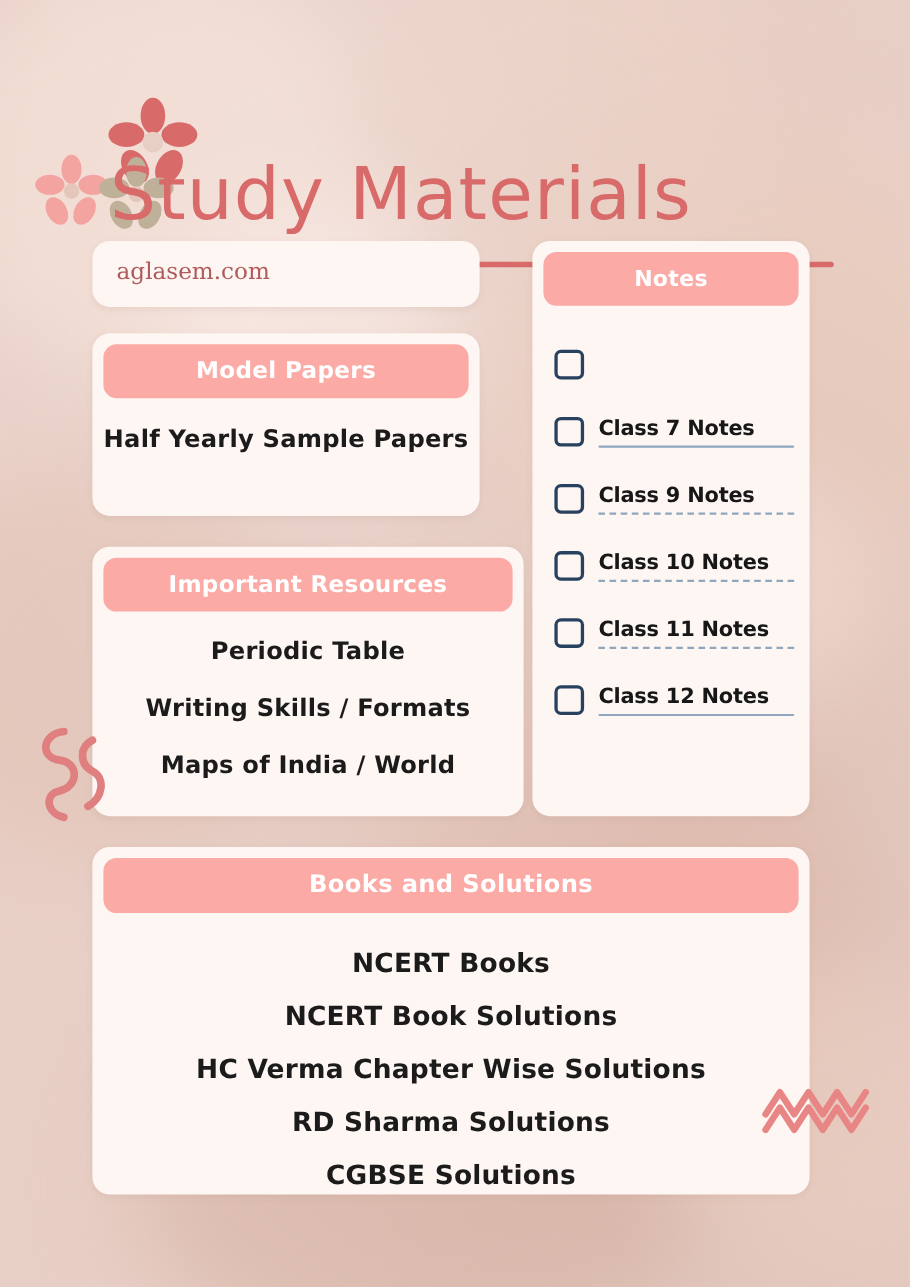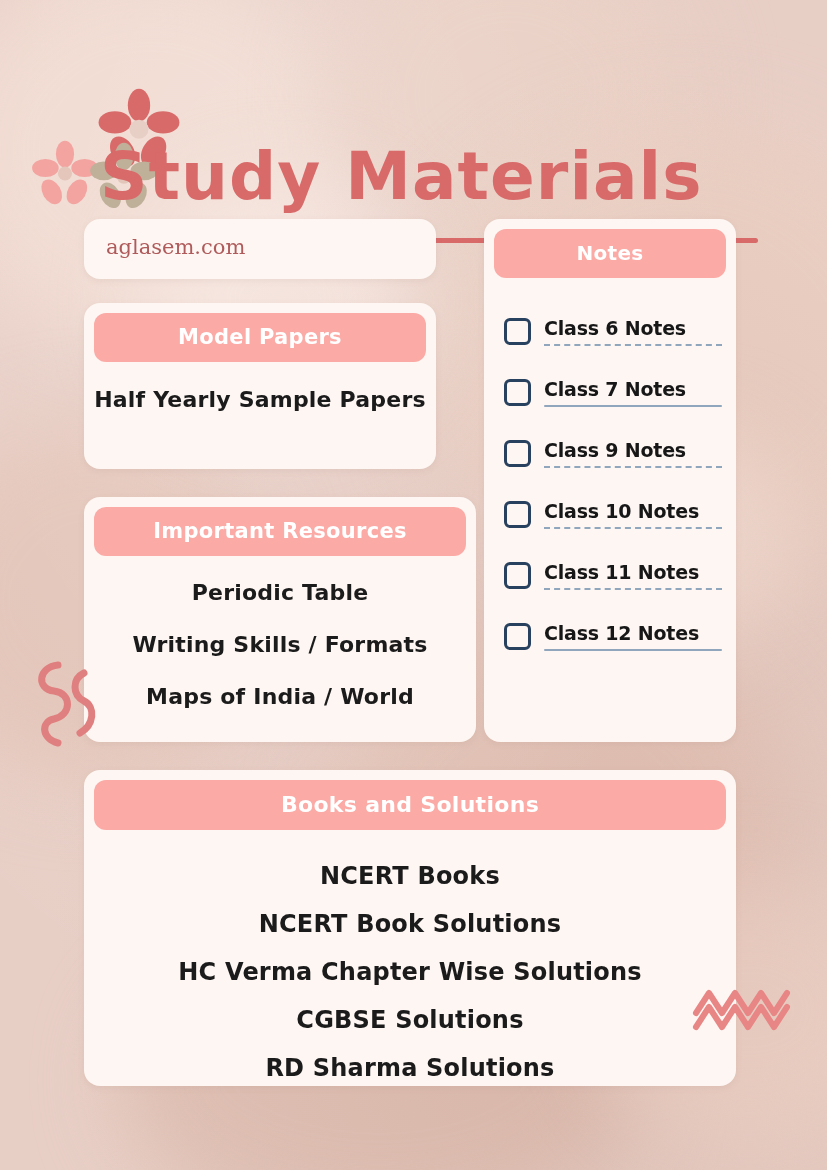--- a/index.html
+++ b/index.html
@@ -28,21 +28,21 @@
       radial-gradient(ellipse at 30% 20%, rgba(255,255,255,.18), rgba(255,255,255,0) 60%),
       radial-gradient(ellipse at 75% 75%, rgba(180,130,115,.18), rgba(255,255,255,0) 65%); }
 
   .page { position: absolute; inset: 0; }
 
   
   .header { position: absolute; left: 0; top: 60px; width: 827px; height: 145px; }
   .title {
     position: absolute; left: 100px; top: 78px;
     font-family: "DejaVu Sans", sans-serif;
-    font-size: 66px; font-weight: 700; letter-spacing: 1px;
+    font-size: 66px; font-weight: 400; letter-spacing: 1px;
     color: #d96a6a;
   }
   .title-rule {
     position: absolute; left: 152px; top: 178px; width: 606px; height: 5px;
     background: #d96a6a; border-radius: 3px;
   }
   .flower { position: absolute; }
 
   
   .card {
@@ -188,24 +188,20 @@
       <div class="item">Maps of India / World</div>
     </div>
   </div>
 
   <div class="card" id="notes-card">
     <div class="cap">Notes</div>
     <div class="note-list">
 
       <div class="note-row">
         <div class="chk"></div>
-        <div class="note-label-wrap">
-          <div class="note-label">Class 6 Notes</div>
-          <div class="note-rule-dashed"></div>
-        </div>
       </div>
 
       <div class="note-row">
         <div class="chk"></div>
         <div class="note-label-wrap">
           <div class="note-label">Class 7 Notes</div>
           <div class="note-rule-solid"></div>
         </div>
       </div>
 
@@ -244,22 +240,22 @@
 
     </div>
   </div>
 
   <div class="card" id="books-card">
     <div class="cap">Books and Solutions</div>
     <div class="items">
       <div class="item">NCERT Books</div>
       <div class="item">NCERT Book Solutions</div>
       <div class="item">HC Verma Chapter Wise Solutions</div>
+      <div class="item">RD Sharma Solutions</div>
       <div class="item">CGBSE Solutions</div>
-      <div class="item">RD Sharma Solutions</div>
     </div>
   </div>
 
   <svg class="squiggle" width="80" height="100" viewBox="0 0 80 100">
     <g fill="none" stroke="#e07f7f" stroke-width="7" stroke-linecap="round">
       <path d="M30 10 C10 12, 8 34, 26 36 C44 38, 44 60, 26 64 C12 67, 14 84, 30 88"></path>
       <path d="M56 18 C44 24, 44 40, 56 46 C68 52, 66 70, 52 78"></path>
     </g>
   </svg>
 

